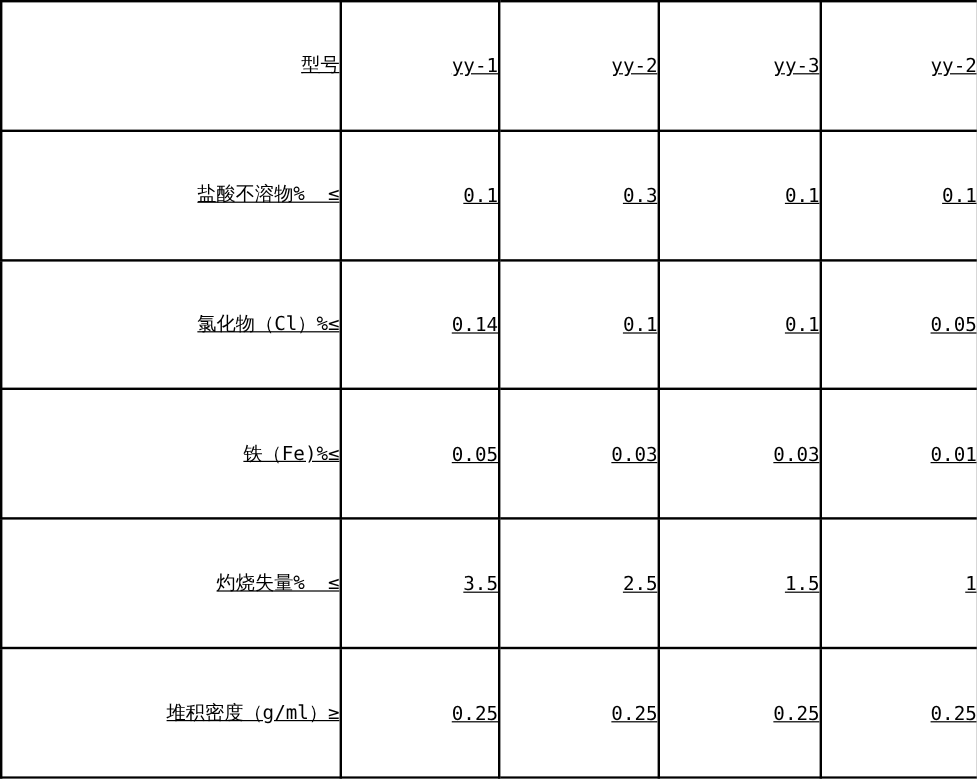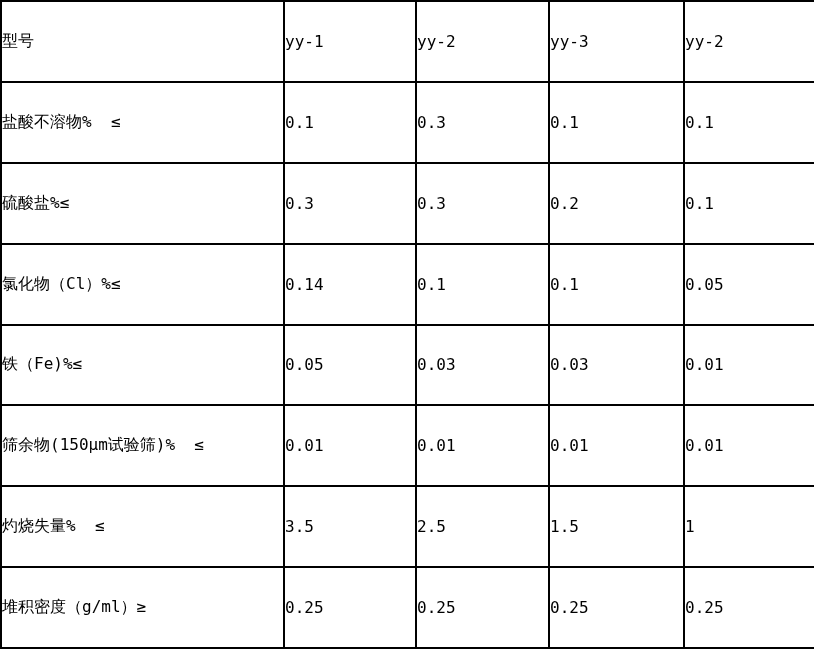--- a/index.html
+++ b/index.html
@@ -18,25 +18,26 @@
     table-layout: fixed;
     width: 814px;
     height: 649px;
     background: #ffffff;
     color: #000000;
     font-family: "DejaVu Sans Mono", "DejaVu Sans", "Liberation Sans", sans-serif;
     font-size: 16px;
   }
   table.spec-table td {
     border: 2px solid #000000;
-    text-align: left;
+    text-align: right;
     vertical-align: middle;
     white-space: pre;
     padding: 0;
     overflow: hidden;
+    text-decoration: underline;
   }
   table.spec-table tr {
     height: 54px;
   }
 </style>
 </head>
 <body>
 
 <div class="page">
   <table class="spec-table">
@@ -57,45 +58,31 @@
       </tr>
 
         <tr>
           <td>盐酸不溶物%  ≤</td>
           <td>0.1</td>
           <td>0.3</td>
           <td>0.1</td>
           <td>0.1</td>
         </tr>
         <tr>
-          <td>硫酸盐%≤</td>
-          <td>0.3</td>
-          <td>0.3</td>
-          <td>0.2</td>
-          <td>0.1</td>
-        </tr>
-        <tr>
           <td>氯化物（Cl）%≤</td>
           <td>0.14</td>
           <td>0.1</td>
           <td>0.1</td>
           <td>0.05</td>
         </tr>
         <tr>
           <td>铁（Fe)%≤</td>
           <td>0.05</td>
           <td>0.03</td>
           <td>0.03</td>
-          <td>0.01</td>
-        </tr>
-        <tr>
-          <td>筛余物(150μm试验筛)%  ≤</td>
-          <td>0.01</td>
-          <td>0.01</td>
-          <td>0.01</td>
           <td>0.01</td>
         </tr>
         <tr>
           <td>灼烧失量%  ≤</td>
           <td>3.5</td>
           <td>2.5</td>
           <td>1.5</td>
           <td>1</td>
         </tr>
         <tr>

